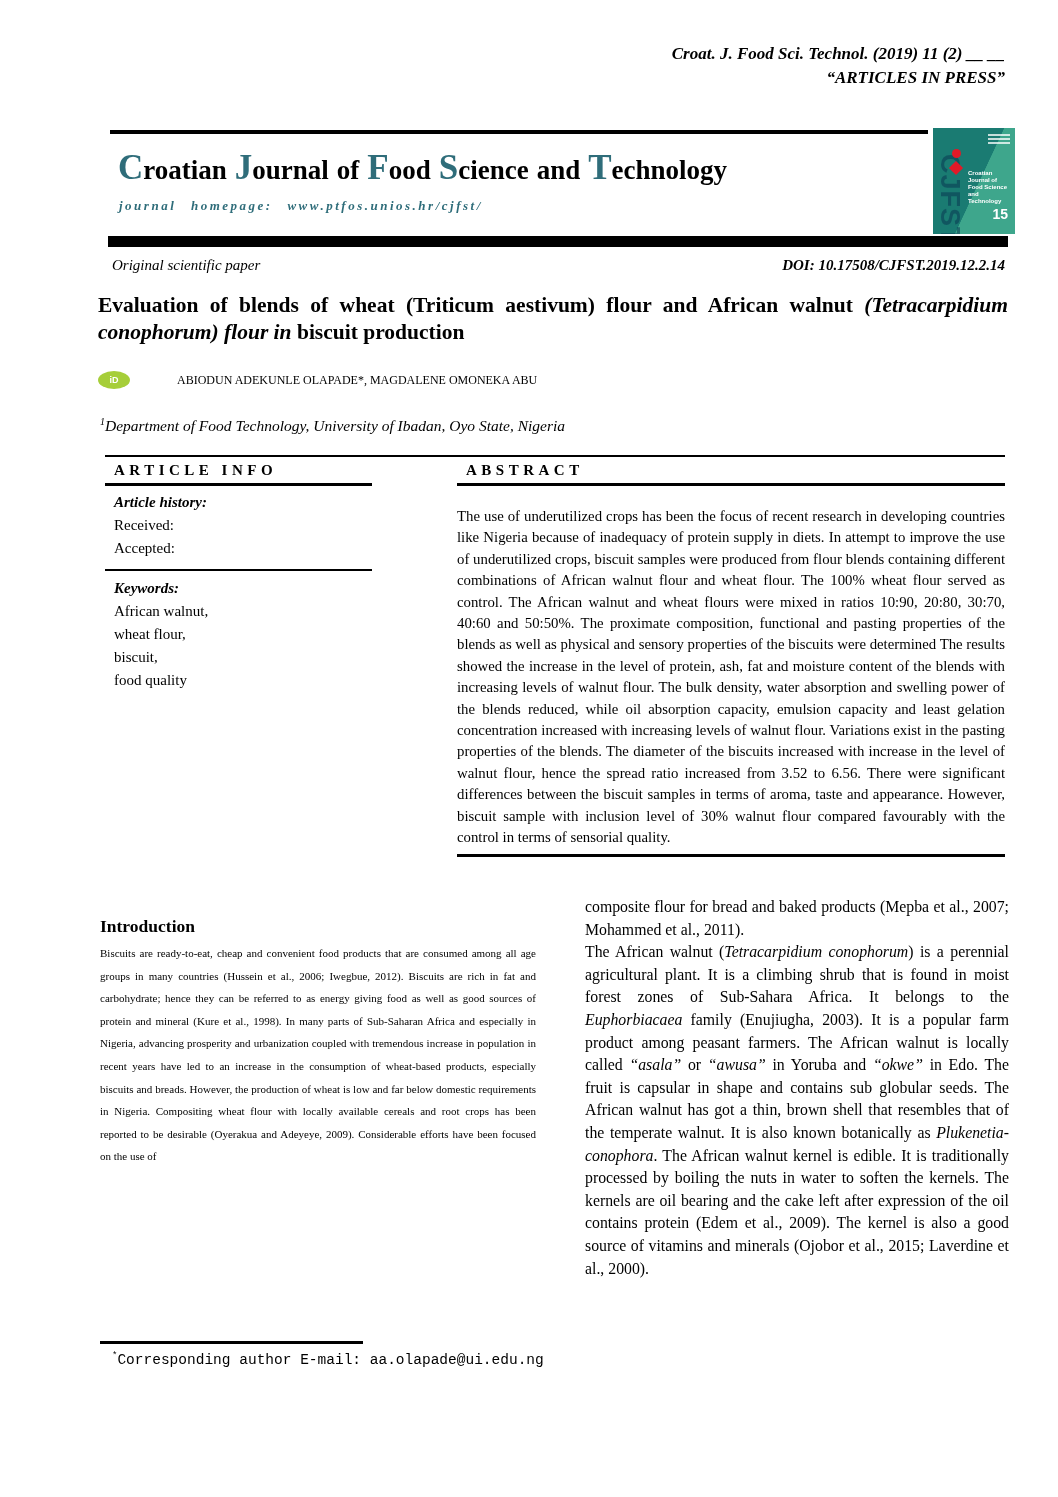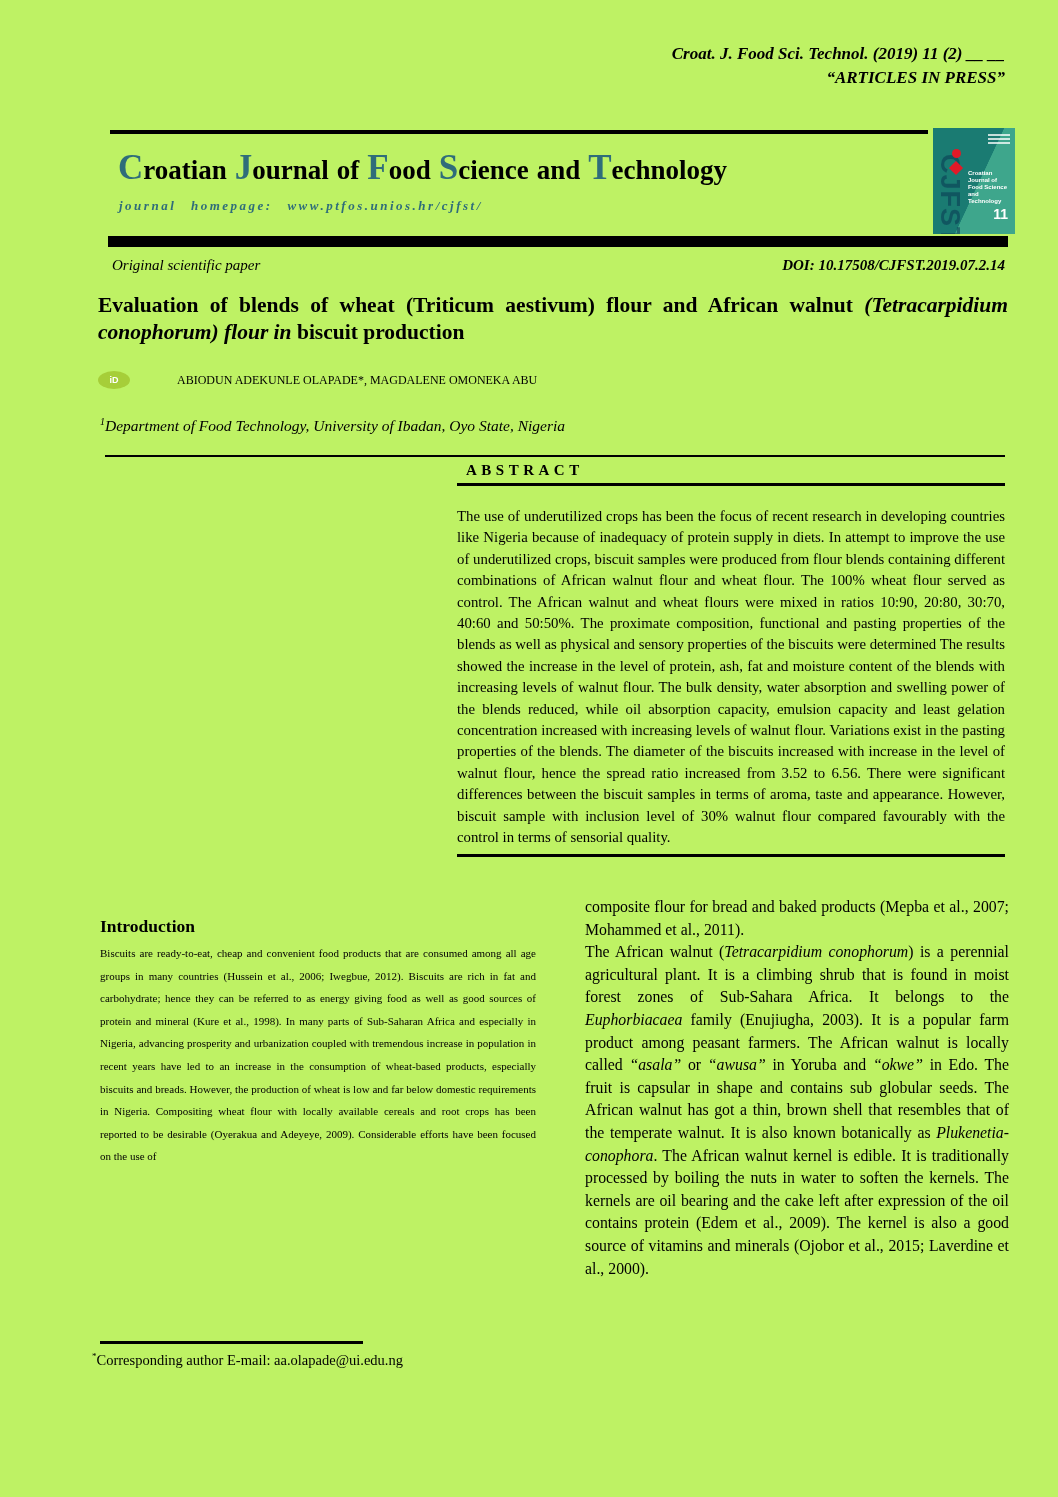--- a/index.html
+++ b/index.html
@@ -1,18 +1,18 @@
 <!DOCTYPE html>
 <html><head>
 <meta charset="utf-8">
 <style>
   html,body { margin:0; padding:0; background:#888; }
   .page {
     position:relative; width:1058px; height:1497px; margin:0 auto;
-    background:#bef264; color:#000;
+    background:#ffffff; color:#000;
     font-family:"Liberation Serif", serif;
     overflow:hidden;
   }
   .it { font-style:italic; }
 
   
   .masthead { position:absolute; top:42px; right:53px; text-align:right;
     font-style:italic; font-weight:bold; font-size:17px; line-height:24px; }
 
   
@@ -68,21 +68,21 @@
   .rule-bottom { height:3px; background:#000; margin-top:5px; }
 
   .intro-heading { position:absolute; left:100px; top:896px; font-size:17.5px; font-weight:bold;margin-top:20px; }
   .intro-left { position:absolute; left:100px; top:942px; width:436px;
     font-size:11px; line-height:22.6px; text-align:justify; }
   .intro-right { position:absolute; left:585px; top:896px; width:424px;
     font-size:15.8px; line-height:22.6px; text-align:justify; }
   .intro-right p, .intro-left p { margin:0; }
 
   .footnote-rule { position:absolute; left:100px; top:1341px; width:263px; height:3px; background:#000; }
-  .footnote { position:absolute; left:92px; top:1351px; font-size:14.5px; }
+  .footnote { position:absolute; left:112px; top:1351px; font-size:14.5px;font-family:Liberation Mono, monospace; }
   .footnote .sup { vertical-align:super; font-size:9px; }
 </style>
 </head>
 <body>
 
 <div class="page">
 
   <div class="masthead">
     <div>Croat. J. Food Sci. Technol. (2019) 11 (2) __ __</div>
     <div>“ARTICLES IN PRESS”</div>
@@ -99,41 +99,56 @@
   <div class="cover">
     <div class="cover-toplines">
         <div></div>
         <div></div>
         <div></div>
       </div>
     <div class="cover-acronym">CJFST</div>
     <div class="cover-dot"></div>
     <div class="cover-diamond"></div>
     <div class="cover-title">Croatian Journal of Food Science and Technology</div>
-    <div class="cover-issue">11</div>
+    <div class="cover-issue">15</div>
   </div>
 
   <div class="black-bar"></div>
 
   <div class="paper-type">Original scientific paper</div>
-  <div class="doi">DOI: 10.17508/CJFST.2019.07.2.14</div>
+  <div class="doi">DOI: 10.17508/CJFST.2019.12.2.14</div>
 
   <h1 class="article-title"><span>Evaluation of blends of wheat (Triticum aestivum) flour and African walnut </span><span class="it">(Tetracarpidium conophorum) flour in</span><span> biscuit production</span></h1>
 
   <div class="authors-row">
     <span class="orcid">iD</span>
     <span class="authors-names">ABIODUN ADEKUNLE OLAPADE*, MAGDALENE OMONEKA ABU</span>
   </div>
 
   <div class="affiliation">
     <span class="sup">1</span><span>Department of Food Technology, University of Ibadan, Oyo State, Nigeria</span>
   </div>
 
   <div class="rule-top"></div>
 
+  <div class="info-col">
+    <div class="col-header">ARTICLE INFO</div>
+    <div class="rule-mid"></div>
+    <div class="info-body">
+      <div class="bold-italic">Article history:</div>
+      <div class="pre-lines">Received:
+Accepted:</div>
+      <div class="keywords-divider"></div>
+      <div class="bold-italic">Keywords:</div>
+      <div class="pre-lines">African walnut,
+wheat flour,
+biscuit,
+food quality</div>
+    </div>
+  </div>
 
   <div class="abstract-col">
     <div class="col-header">ABSTRACT</div>
     <div class="rule-mid"></div>
     <p class="abstract-text">The use of underutilized crops has been the focus of recent research in developing countries like Nigeria because of inadequacy of protein supply in diets. In attempt to improve the use of underutilized crops, biscuit samples were produced from flour blends containing different combinations of African walnut flour and wheat flour. The 100% wheat flour served as control. The African walnut and wheat flours were mixed in  ratios 10:90, 20:80, 30:70, 40:60 and 50:50%. The proximate composition, functional and pasting properties of the blends as well as physical and sensory properties of the biscuits were determined The results showed the increase in the level of protein, ash, fat and moisture content of the blends with increasing levels of walnut flour. The bulk density, water absorption and swelling power of the blends reduced, while oil absorption capacity, emulsion capacity and least gelation concentration increased with increasing levels of walnut flour. Variations exist in the pasting properties of the blends. The diameter of the biscuits increased with increase in the level of walnut flour, hence the spread ratio increased from 3.52 to 6.56. There were significant differences between the biscuit samples in terms of aroma, taste and appearance. However, biscuit sample with inclusion level of 30% walnut flour compared favourably with the control in terms of sensorial quality.</p>
     <div class="rule-bottom"></div>
   </div>
 
   <div class="intro-heading">Introduction</div>
 

